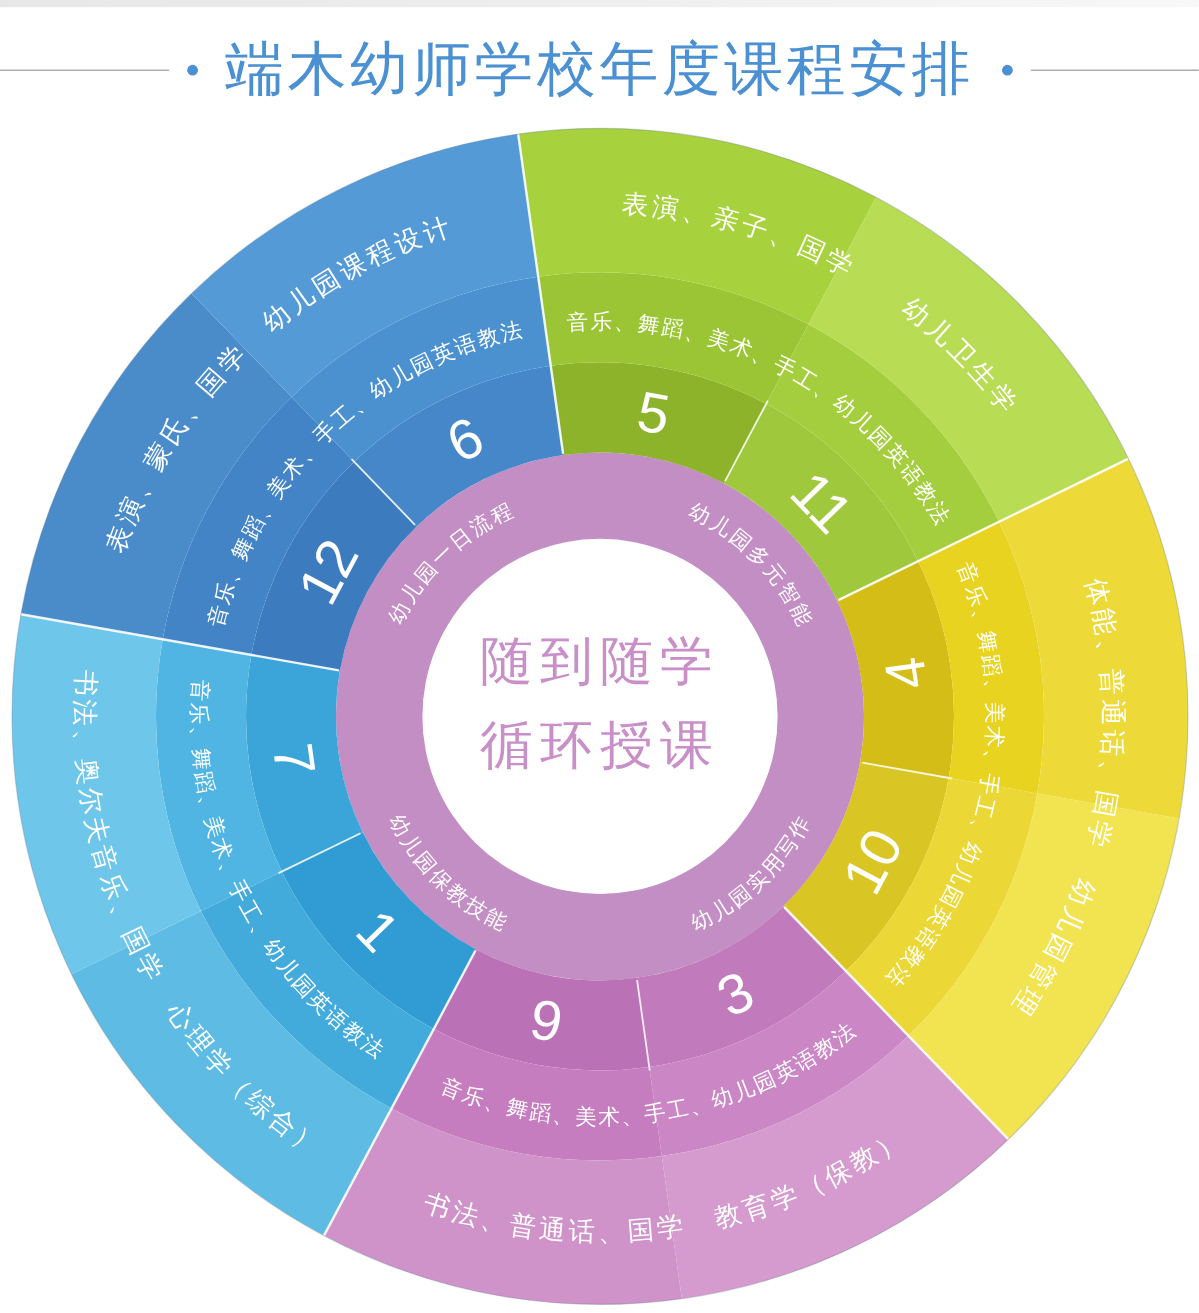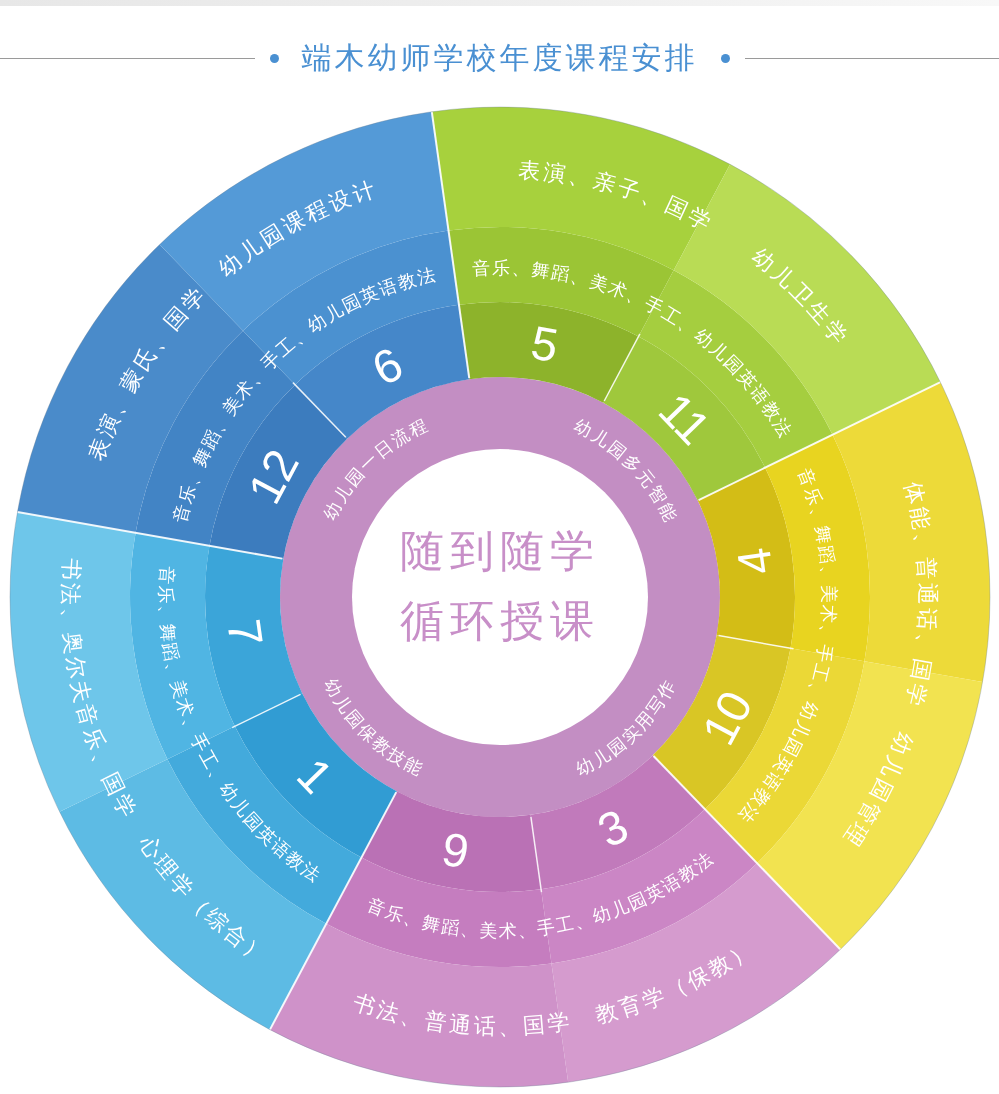--- a/index.html
+++ b/index.html
@@ -11,21 +11,21 @@
     position:absolute;top:0;left:0;width:100%;height:6px;
     background:linear-gradient(90deg,#e7e7e7 0%,#efefef 55%,#f8f8f8 100%);
   }
   .titlebar{
     position:absolute;top:28px;left:0;right:0;height:60px;
     display:flex;align-items:center;z-index:2;
   }
   .hline{flex:1;height:0;border-top:1px solid #9a9a9a;}
   .dot{width:9px;height:9px;border-radius:50%;background:#4a90d2;margin:0 15px;flex:none;}
   h1.title{
-    margin:0 8px;font-size:30px;font-weight:500;color:#4a90d2;
+    margin:0 8px;font-size:49px;font-weight:500;color:#4a90d2;
     letter-spacing:3px;white-space:nowrap;line-height:1;
   }
   #wheel{position:absolute;top:0;left:0;z-index:1;}
   svg text{font-family:"Liberation Sans",sans-serif;}
 </style>
 </head>
 <body>
 
 <div class="top-strip"></div>
 

